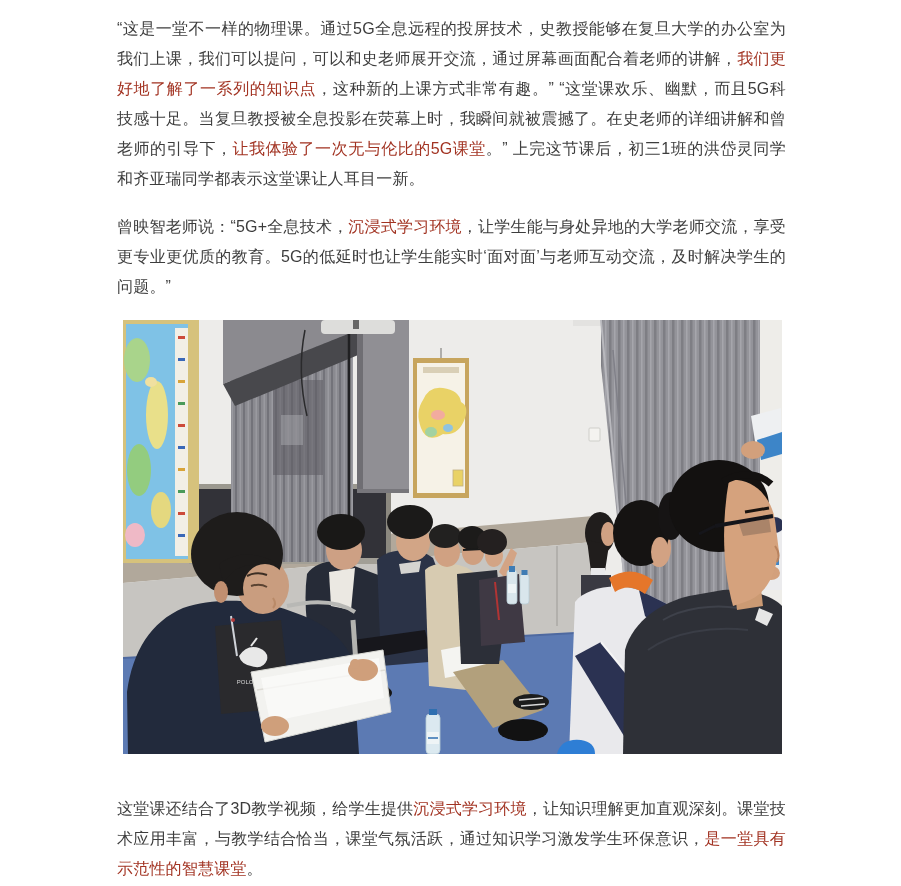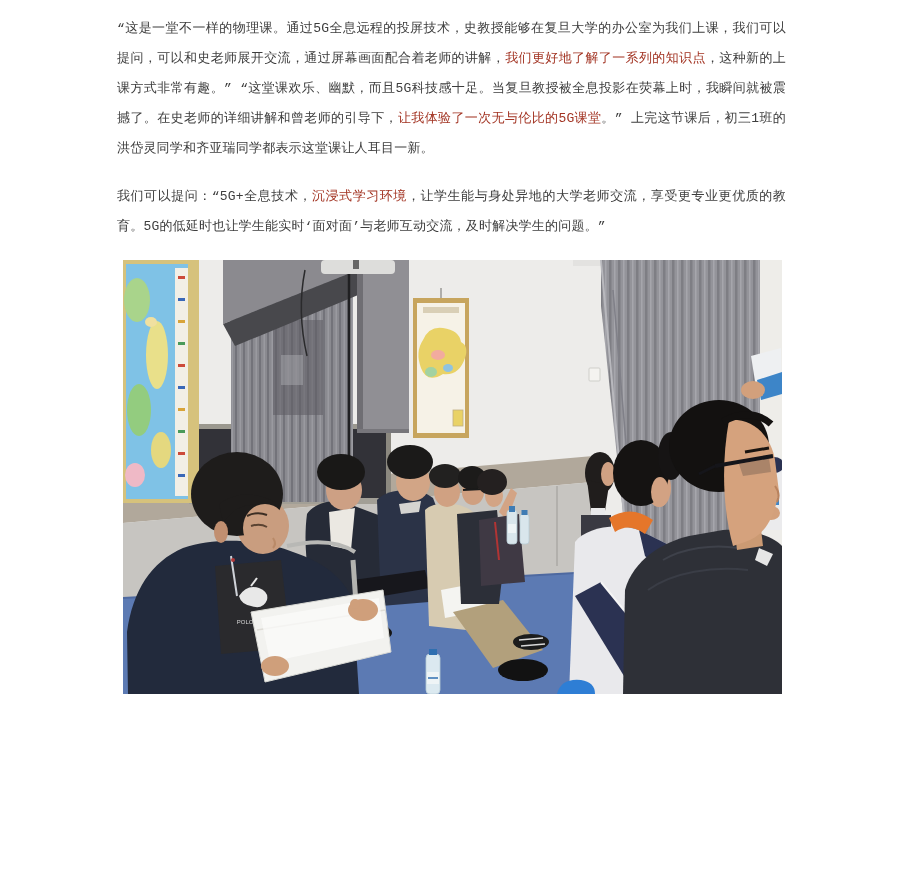--- a/index.html
+++ b/index.html
@@ -6,45 +6,44 @@
   body{
     width:901px;height:886px;background:#ffffff;overflow:hidden;
     font-family:"Liberation Sans","DejaVu Sans",sans-serif;
   }
   .article{
     width:669px;
     padding:14px 115px 0 117px;
   }
   p.para{
     margin:0;
-    font-size:13px;
+    font-size:16px;
     line-height:30px;
     letter-spacing:0.2px;
     color:var(--body-text,#3d3d3d);
     text-align:justify;
-    font-family:Liberation Mono, monospace;
   }
   p.para + p.para{margin-top:18px;}
   .seg-red{color:var(--highlight,#a23322);}
   figure.photo{
     margin:18px 0 40px 6px;
     padding:0;
     width:659px;height:434px;
     line-height:0;
   }
   figure.photo svg{display:block;}
 </style>
 </head>
 <body style="background: rgb(255, 255, 255);">
 
 <div class="article">
 
   <p class="para"><span>“这是一堂不一样的物理课。通过5G全息远程的投屏技术，史教授能够在复旦大学的办公室为我们上课，我们可以提问，可以和史老师展开交流，通过屏幕画面配合着老师的讲解，</span><span class="seg-red">我们更好地了解了一系列的知识点</span><span>，这种新的上课方式非常有趣。” “这堂课欢乐、幽默，而且5G科技感十足。当复旦教授被全息投影在荧幕上时，我瞬间就被震撼了。在史老师的详细讲解和曾老师的引导下，</span><span class="seg-red">让我体验了一次无与伦比的5G课堂</span><span>。” 上完这节课后，初三1班的洪岱灵同学和齐亚瑞同学都表示这堂课让人耳目一新。</span></p>
 
-  <p class="para"><span>我们可以提问：“5G+全息技术，</span><span class="seg-red">沉浸式学习环境</span><span>，让学生能与身处异地的大学老师交流，享受更专业更优质的教育。5G的低延时也让学生能实时‘面对面’与老师互动交流，及时解决学生的问题。”</span></p>
+  <p class="para"><span>曾映智老师说：“5G+全息技术，</span><span class="seg-red">沉浸式学习环境</span><span>，让学生能与身处异地的大学老师交流，享受更专业更优质的教育。5G的低延时也让学生能实时‘面对面’与老师互动交流，及时解决学生的问题。”</span></p>
 
   <figure class="photo">
     <svg width="659" height="434" viewBox="0 0 659 434" role="img" aria-label="教室里教师和学生坐在椅子上观看5G全息课堂：左墙挂世界地图，右墙挂中国地图，灰色窗帘，蓝色地面，前排男子低头看讲义">
       <defs>
         <pattern id="curtainR" width="9" height="12" patternUnits="userSpaceOnUse">
           <rect width="9" height="12" fill="#94949a"></rect>
           <rect width="2.5" height="12" fill="#7e7e84"></rect>
           <rect x="5" width="1.5" height="12" fill="#a6a6ac"></rect>
         </pattern>
         <pattern id="curtainD" width="8" height="12" patternUnits="userSpaceOnUse">
@@ -270,14 +269,15 @@
           <rect x="303" y="394" width="14" height="40" rx="4" fill="#dbe9f0" stroke="#b9cdd6" stroke-width="0.8"></rect>
           <rect x="306" y="389" width="8" height="6" fill="#2f6fb0"></rect>
           <rect x="304" y="412" width="12" height="12" fill="#eef4f6"></rect>
           <path d="M305,418 L315,418" stroke="#2f6fb0" stroke-width="1.5"></path>
         </g>
         <path d="M434,434 q4,-16 24,-14 q14,2 14,14 z" fill="#2e7ed5"></path>
       </g>
     </svg>
   </figure>
 
+  <p class="para"><span>这堂课还结合了3D教学视频，给学生提供</span><span class="seg-red">沉浸式学习环境</span><span>，让知识理解更加直观深刻。课堂技术应用丰富，与教学结合恰当，课堂气氛活跃，通过知识学习激发学生环保意识，</span><span class="seg-red">是一堂具有示范性的智慧课堂</span><span>。</span></p>
 
 </div>
 
 </body></html>

